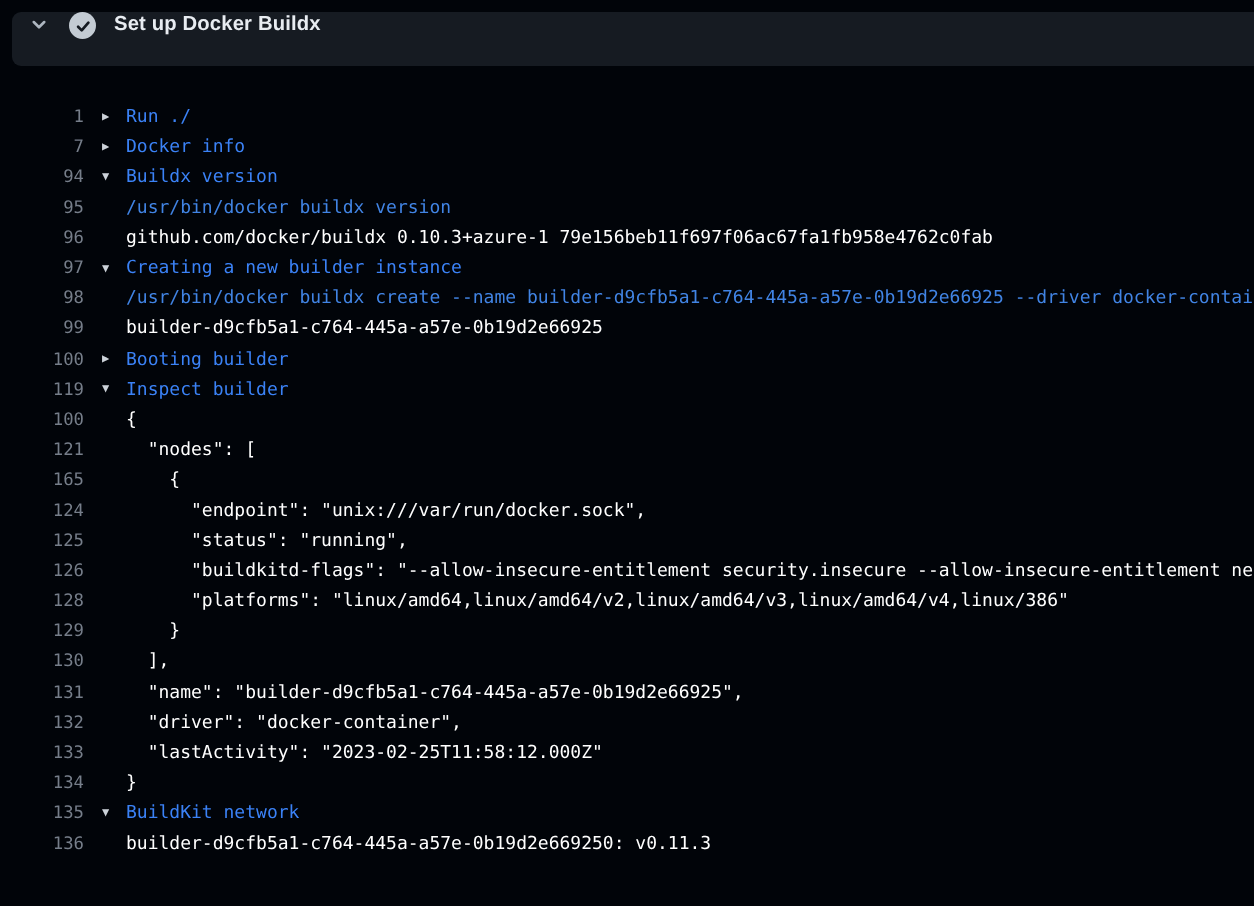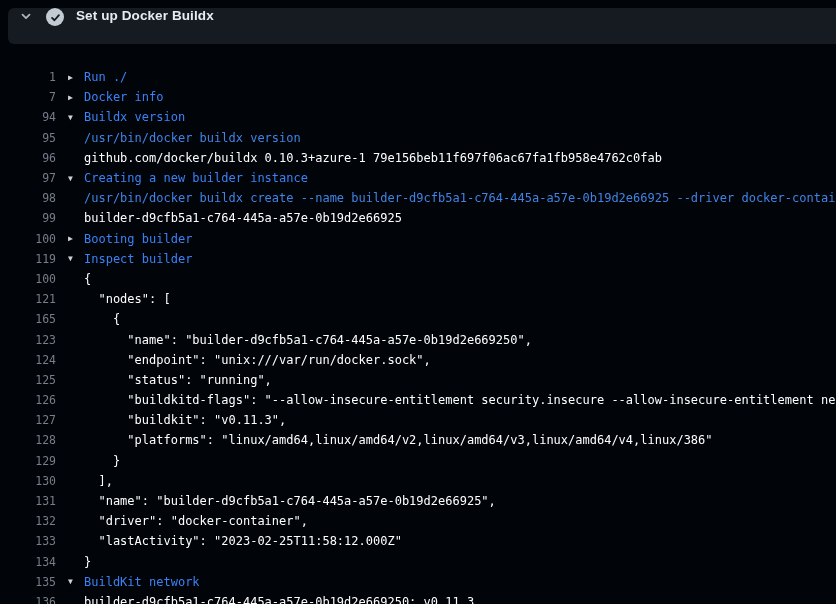--- a/index.html
+++ b/index.html
@@ -85,25 +85,23 @@
     <div class="row"><span class="ln">95</span><span class="arrow"></span><span class="text command">/usr/bin/docker buildx version</span></div>
     <div class="row"><span class="ln">96</span><span class="arrow"></span><span class="text output">github.com/docker/buildx 0.10.3+azure-1 79e156beb11f697f06ac67fa1fb958e4762c0fab</span></div>
     <div class="row"><span class="ln">97</span><span class="arrow">▼</span><span class="text group">Creating a new builder instance</span></div>
     <div class="row"><span class="ln">98</span><span class="arrow"></span><span class="text command">/usr/bin/docker buildx create --name builder-d9cfb5a1-c764-445a-a57e-0b19d2e66925 --driver docker-container</span></div>
     <div class="row"><span class="ln">99</span><span class="arrow"></span><span class="text output">builder-d9cfb5a1-c764-445a-a57e-0b19d2e66925</span></div>
     <div class="row"><span class="ln">100</span><span class="arrow">▶</span><span class="text group">Booting builder</span></div>
     <div class="row"><span class="ln">119</span><span class="arrow">▼</span><span class="text group">Inspect builder</span></div>
     <div class="row"><span class="ln">100</span><span class="arrow"></span><span class="text output">{</span></div>
     <div class="row"><span class="ln">121</span><span class="arrow"></span><span class="text output">  "nodes": [</span></div>
     <div class="row"><span class="ln">165</span><span class="arrow"></span><span class="text output">    {</span></div>
-    <div class="row"><span class="ln">123</span><span class="arrow"></span><span class="text output">      "name": "builder-d9cfb5a1-c764-445a-a57e-0b19d2e669250",</span></div>
     <div class="row"><span class="ln">124</span><span class="arrow"></span><span class="text output">      "endpoint": "unix:///var/run/docker.sock",</span></div>
     <div class="row"><span class="ln">125</span><span class="arrow"></span><span class="text output">      "status": "running",</span></div>
     <div class="row"><span class="ln">126</span><span class="arrow"></span><span class="text output">      "buildkitd-flags": "--allow-insecure-entitlement security.insecure --allow-insecure-entitlement network.host",</span></div>
-    <div class="row"><span class="ln">127</span><span class="arrow"></span><span class="text output">      "buildkit": "v0.11.3",</span></div>
     <div class="row"><span class="ln">128</span><span class="arrow"></span><span class="text output">      "platforms": "linux/amd64,linux/amd64/v2,linux/amd64/v3,linux/amd64/v4,linux/386"</span></div>
     <div class="row"><span class="ln">129</span><span class="arrow"></span><span class="text output">    }</span></div>
     <div class="row"><span class="ln">130</span><span class="arrow"></span><span class="text output">  ],</span></div>
     <div class="row"><span class="ln">131</span><span class="arrow"></span><span class="text output">  "name": "builder-d9cfb5a1-c764-445a-a57e-0b19d2e66925",</span></div>
     <div class="row"><span class="ln">132</span><span class="arrow"></span><span class="text output">  "driver": "docker-container",</span></div>
     <div class="row"><span class="ln">133</span><span class="arrow"></span><span class="text output">  "lastActivity": "2023-02-25T11:58:12.000Z"</span></div>
     <div class="row"><span class="ln">134</span><span class="arrow"></span><span class="text output">}</span></div>
     <div class="row"><span class="ln">135</span><span class="arrow">▼</span><span class="text group">BuildKit network</span></div>
     <div class="row"><span class="ln">136</span><span class="arrow"></span><span class="text output">builder-d9cfb5a1-c764-445a-a57e-0b19d2e669250: v0.11.3</span></div>
   </div>

